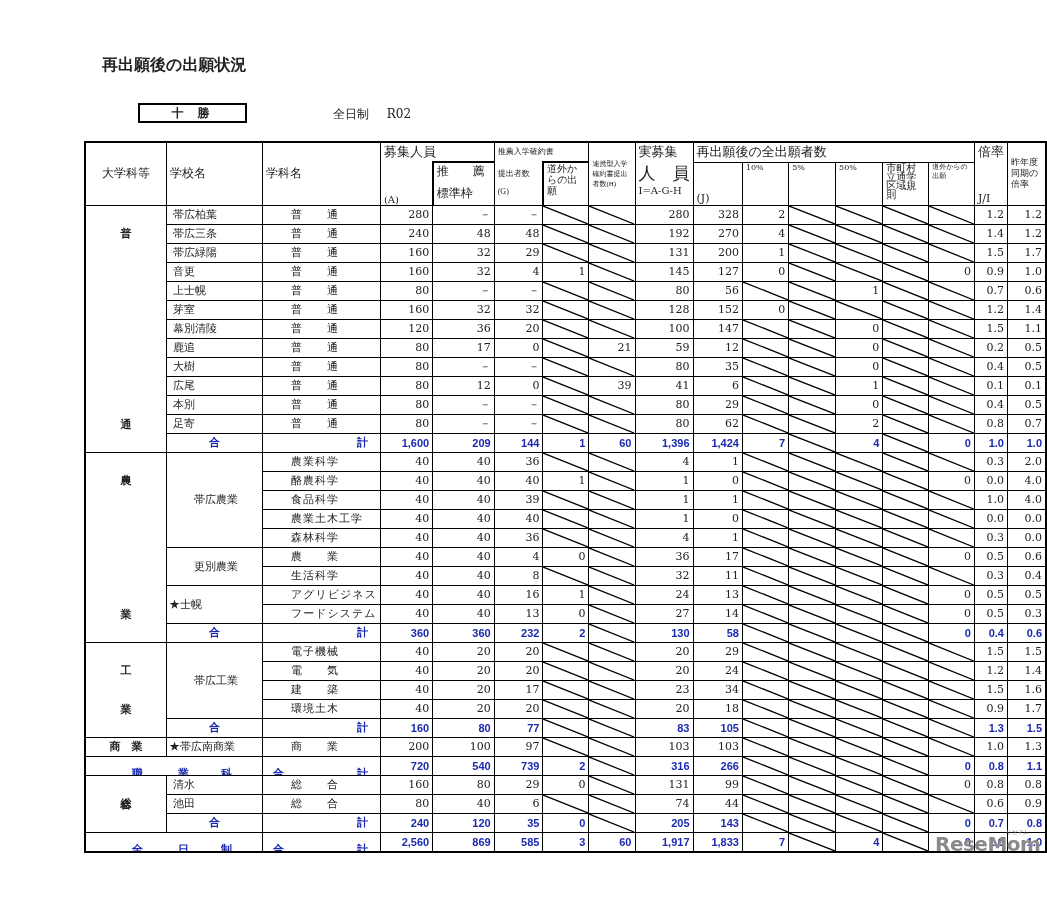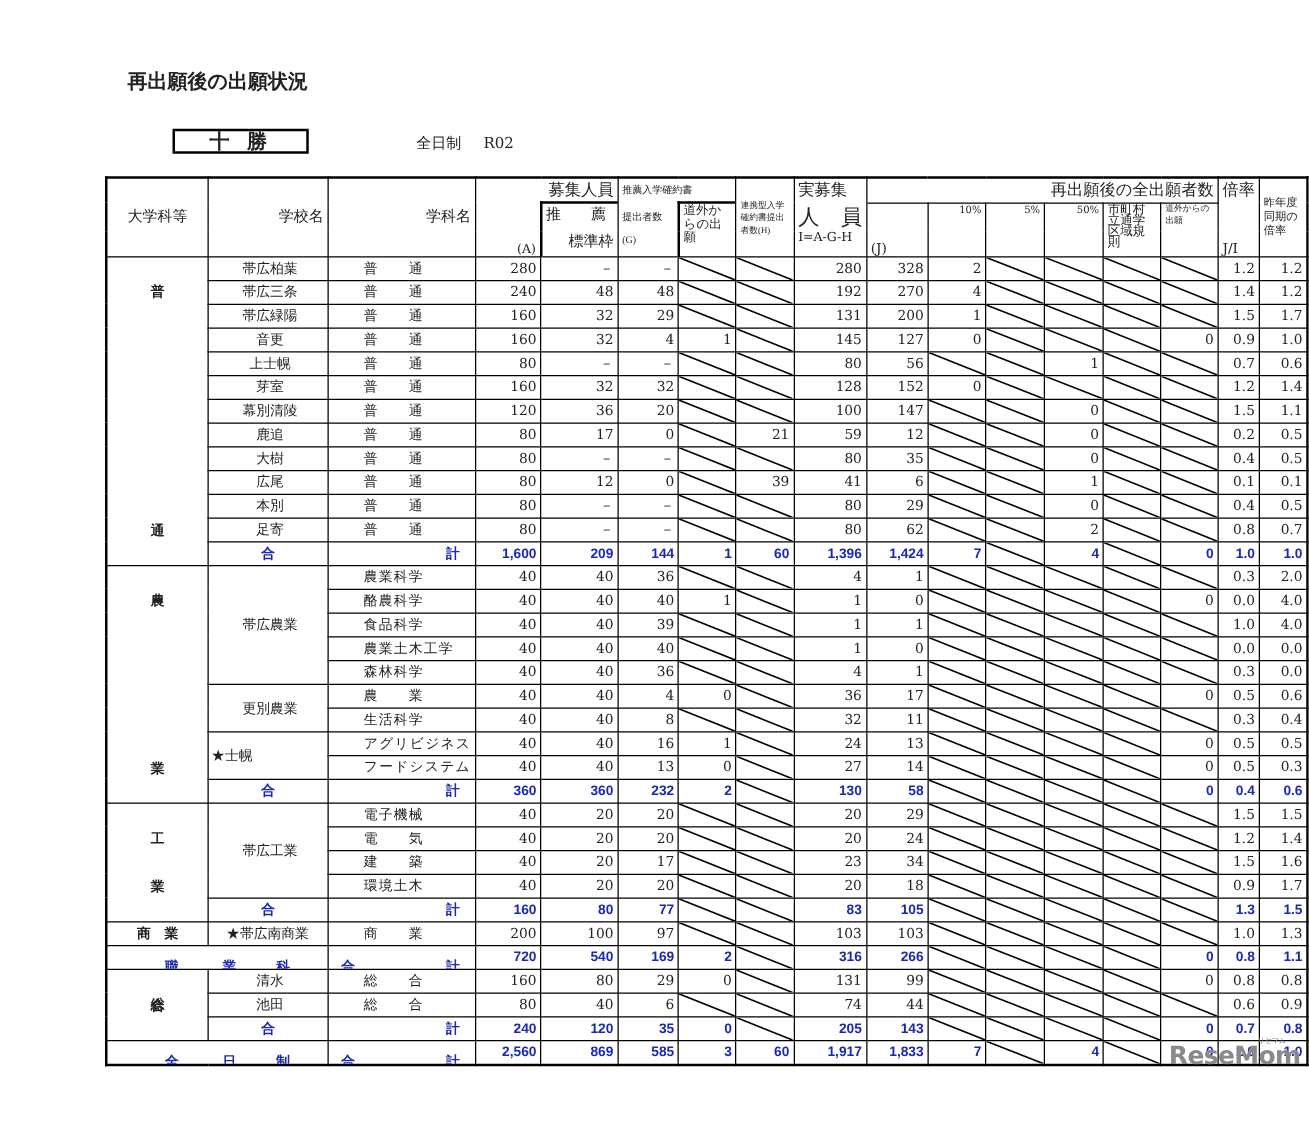--- a/index.html
+++ b/index.html
@@ -1,26 +1,26 @@
 <!DOCTYPE html>
 <html><head>
 <meta charset="utf-8">
 <style>
   html,body{margin:0;padding:0;background:#fff;}
   body{width:1047px;height:915px;position:relative;overflow:hidden;font-family:"DejaVu Serif","Liberation Serif",serif;color:#222;}
   .title{position:absolute;left:88px;top:55px;font-size:16px;font-weight:bold;font-family:Liberation Mono, monospace;margin-left:14px;}
-  .region{position:absolute;left:138px;top:103px;width:95px;height:16px;border:2px solid #000;font-size:16px;text-align:center;line-height:16px;font-weight:bold;letter-spacing:14px;padding-left:10px;box-sizing:content-box;}
+  .region{position:absolute;left:138px;top:103px;width:95px;height:16px;border:2px solid #000;font-size:12px;text-align:center;line-height:16px;font-weight:bold;letter-spacing:14px;padding-left:10px;box-sizing:content-box;}
   .subtitle{position:absolute;left:333px;top:106px;font-size:12px;}
   .subtitle span{margin-right:14px;}
   table{position:absolute;left:84px;top:141px;border-collapse:collapse;table-layout:fixed;border:2px solid #000;}
   td,th{border:1px solid #000;padding:0 3px;font-size:11px;height:18px;overflow:hidden;white-space:nowrap;font-weight:normal;}
-  th{vertical-align:top;text-align:right;}
+  th{vertical-align:top;text-align:left;}
   td.num{text-align:right;}
   td.cat{text-align:center;font-weight:bold;font-family:"DejaVu Sans","Liberation Sans",sans-serif;font-size:11px;}
-  td.sch{text-align:center;padding-left:6px;}
+  td.sch{text-align:left;padding-left:6px;}
   td.dept{text-align:left;letter-spacing:1px;padding-left:28px;}
   tr.total td{color:#1a2ab0;font-family:"Liberation Sans","DejaVu Sans",sans-serif;font-weight:bold;}
   tr.total td.lbl{text-align:center;}
   td.diag{background:linear-gradient(to bottom left, transparent calc(50% - 1px), #000 calc(50% - 1px), #000 calc(50% + 0.5px), transparent calc(50% + 0.5px));background:none;position:relative;}
   td.diag svg{position:absolute;left:0;top:0;width:100%;height:100%;}
   .hsmall{font-size:8px;text-align:left;line-height:10px;font-family:Liberation Serif, serif;}
   .logo{position:absolute;left:935px;top:832px;font-family:"DejaVu Sans","Liberation Sans",sans-serif;font-weight:bold;font-size:20px;color:#8a8a8a;letter-spacing:-0.5px;}
   .logo small{font-size:6px;position:absolute;top:-4px;right:12px;color:#8a8a8a;font-weight:normal;}
 </style>
 </head>
@@ -1308,21 +1308,21 @@
           <span style="position:absolute;left:46px">職</span>
           <span style="position:absolute;left:92px">業</span>
           <span style="position:absolute;left:135px">科</span>
         </td>
         <td style="position:relative">
           <span style="position:absolute;left:10px">合</span>
           <span style="position:absolute;right:12px">計</span>
         </td>
         <td class="num">720</td>
         <td class="num">540</td>
-        <td class="num">169</td>
+        <td class="num">739</td>
         <td class="num">2</td>
         <td class="diag">
           <svg preserveAspectRatio="none" viewBox="0 0 10 10">
             <line x1="0" y1="0" x2="10" y2="10" stroke="#000" stroke-width="1.3" vector-effect="non-scaling-stroke"></line>
           </svg>
         </td>
         <td class="num">316</td>
         <td class="num">266</td>
         <td class="diag">
           <svg preserveAspectRatio="none" viewBox="0 0 10 10">

